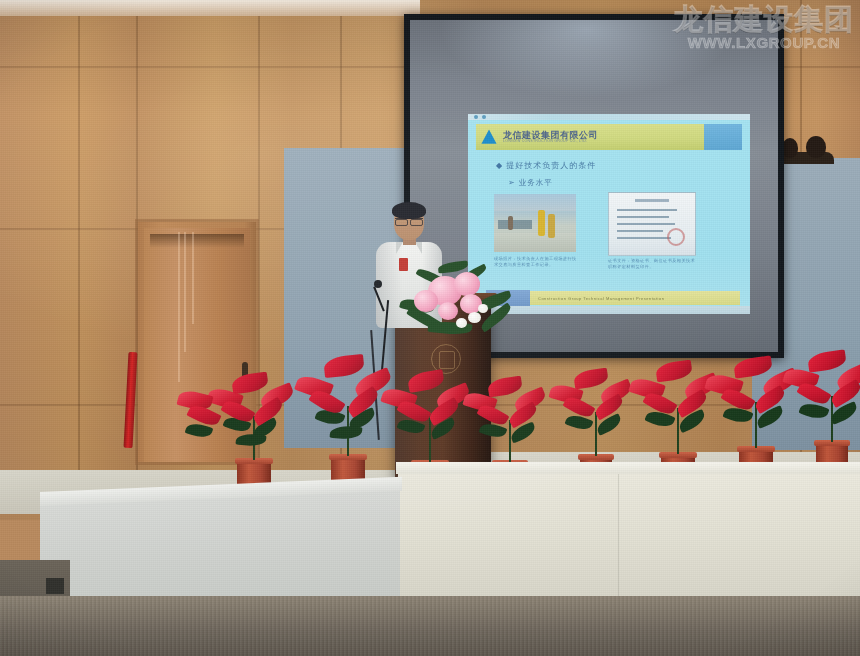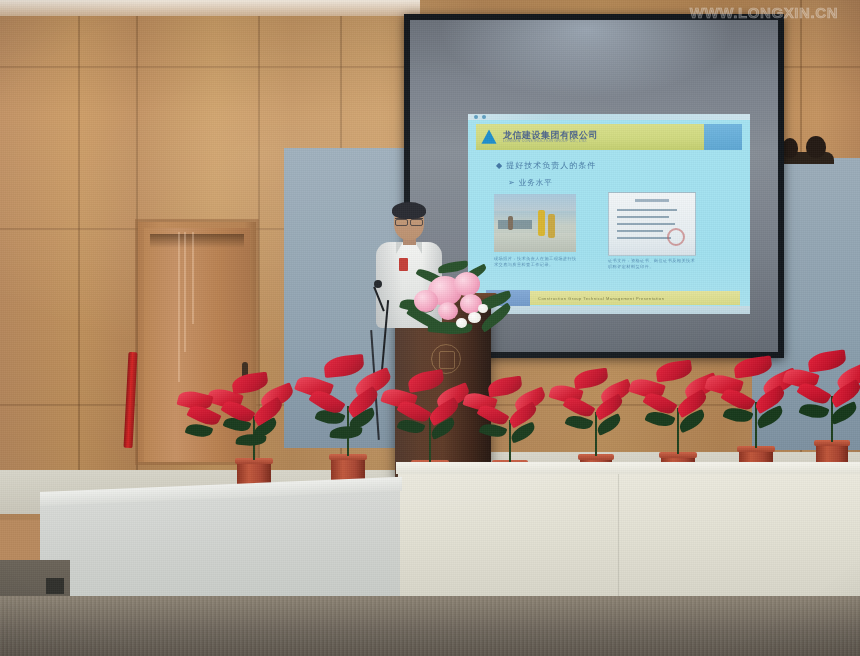--- a/index.html
+++ b/index.html
@@ -680,16 +680,17 @@
 
   <div class="floor-left"></div>
   <div class="floor"></div>
   <div class="floor-grain"></div>
   <div class="floor-box"></div>
 
   <div class="grade"></div>
   <div class="noise"></div>
 
   <div class="watermark">
-    <div class="wm-en">WWW.LONGXIN.CN</div>
+    <div class="wm-cn">龙信建设集团</div>
+    <div class="wm-en">WWW.LXGROUP.CN</div>
   </div>
 
 </div>
 
 </body></html>

